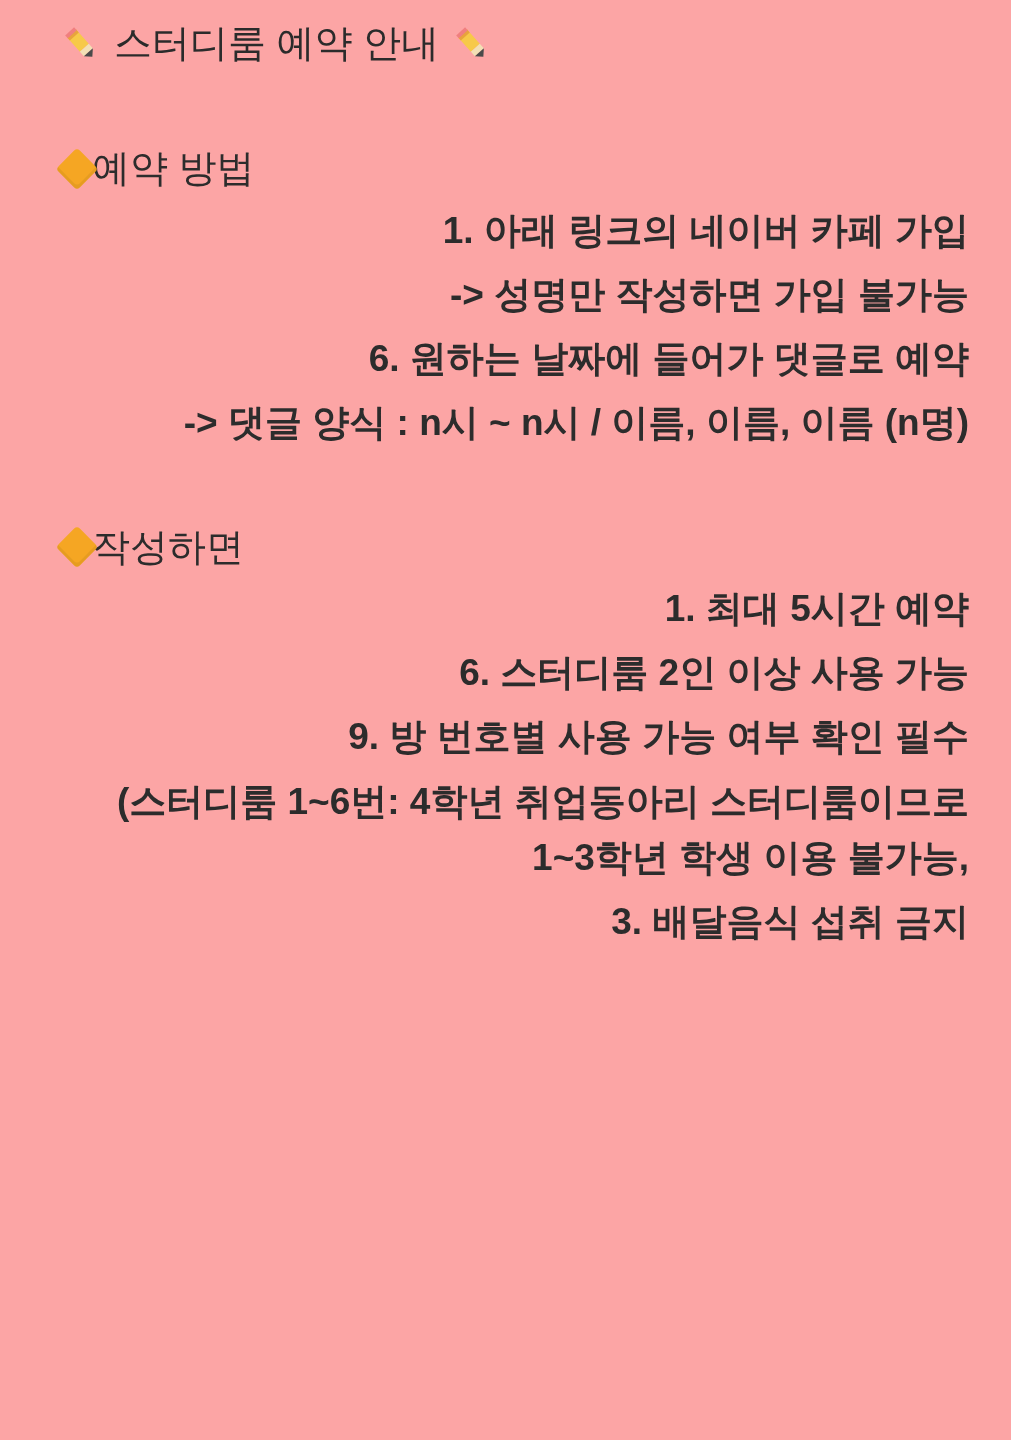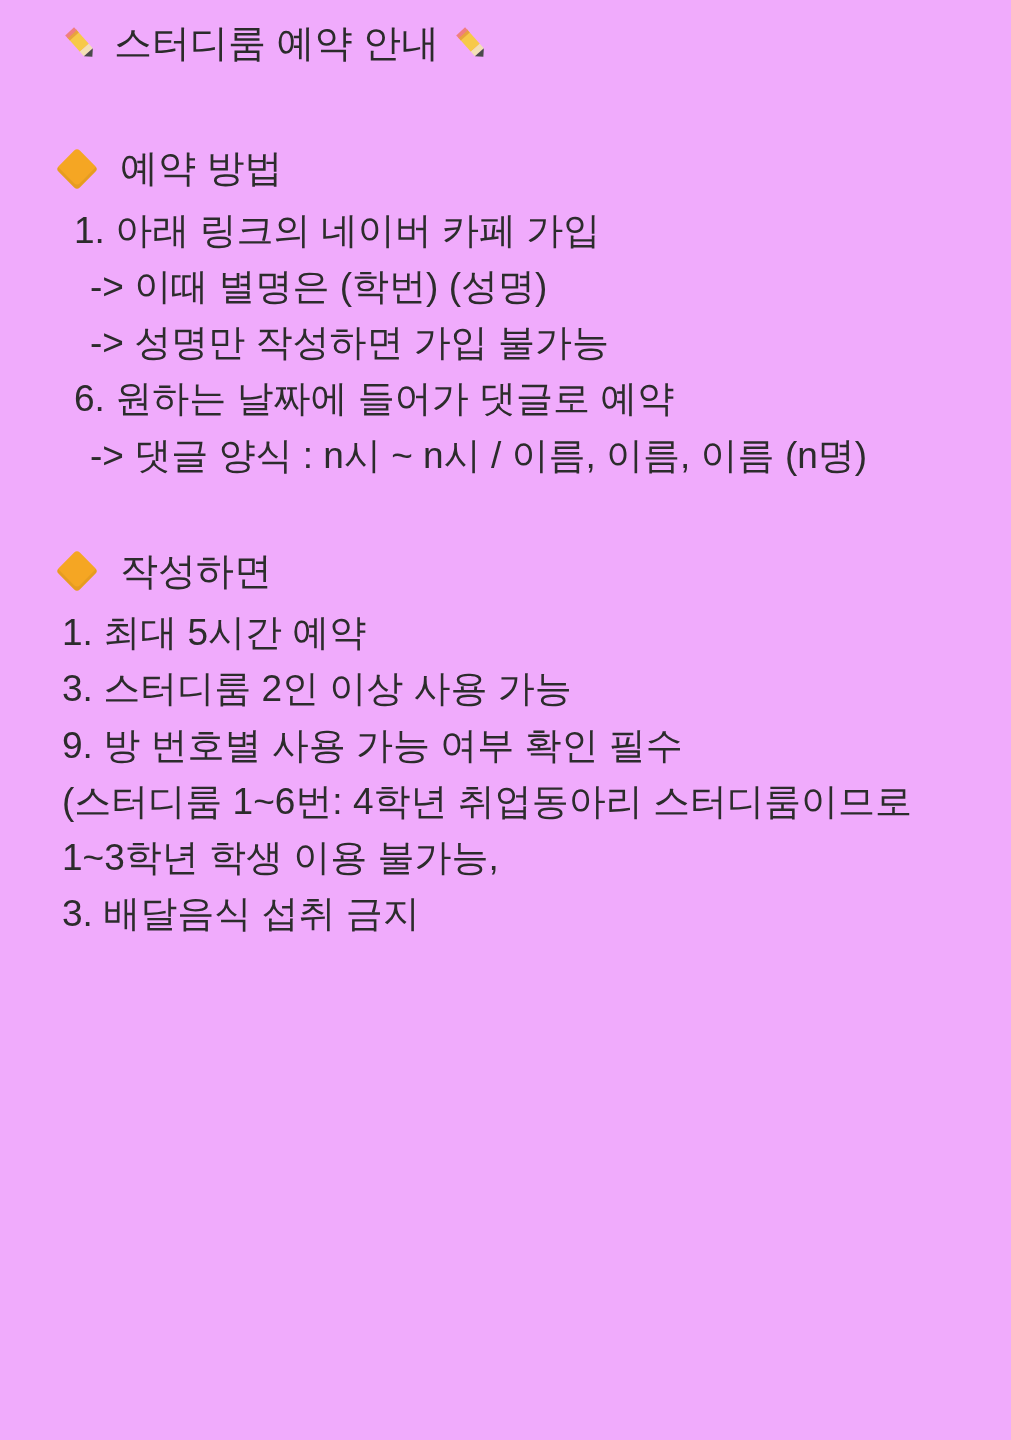--- a/index.html
+++ b/index.html
@@ -12,21 +12,22 @@
     min-height: 1440px;
     font-family: "Liberation Sans", "DejaVu Sans", sans-serif;
     color: #2c2c2c;
     -webkit-font-smoothing: antialiased;
   }
   .page {
     width: 1011px;
     min-height: 1440px;
     box-sizing: border-box;
     padding: 18px 34px 10px 62px;
-    background: #f0abfc;
+    background: #fca5a5;
+    text-align: right;
   }
   .title-line {
     font-size: 38px;
     line-height: 1.35;
     font-weight: 400;
     color: #2b2b2b;
     white-space: nowrap;
     display: flex;
     align-items: center;
     gap: 14px;
@@ -37,21 +38,21 @@
     display: inline-block;
   }
   .spacer-lg { height: 74px; }
   .spacer-md { height: 62px; }
 
   .section-head {
     font-size: 38px;
     line-height: 1.35;
     display: flex;
     align-items: center;
-    gap: 28px;
+    gap: 0;
     white-space: nowrap;
     margin-bottom: 8px;
   }
   .diamond {
     width: 30px;
     height: 30px;
     background: #f5a623;
     transform: rotate(45deg);
     border-radius: 4px;
     flex: none;
@@ -62,21 +63,21 @@
     line-height: 1.52;
     color: #2c2c2c;
     white-space: nowrap;
   }
   .line.wrap {
     white-space: normal;
   }
   .indent-1 { padding-left: 12px; }
   .indent-2 { padding-left: 28px; }
 
-  .block .line { margin: 0; }
+  .block .line { margin: 8px; font-weight: bold; }
   .pencil svg { display: block; }
 </style>
 </head>
 <body>
 
 <div class="page">
 
   <div class="title-line">
     <span class="emoji pencil">
       <svg width="38" height="38" viewBox="0 0 38 38" aria-hidden="true">
@@ -104,33 +105,32 @@
   </div>
 
   <div class="spacer-lg"></div>
 
   <div class="block">
     <div class="section-head">
       <span class="diamond"></span>
       <span>예약 방법</span>
     </div>
     <div class="line indent-1">1. 아래 링크의 네이버 카페 가입</div>
-    <div class="line indent-2">-&gt; 이때 별명은 (학번) (성명)</div>
     <div class="line indent-2">-&gt; 성명만 작성하면 가입 불가능</div>
     <div class="line indent-1">6. 원하는 날짜에 들어가 댓글로 예약</div>
     <div class="line indent-2">-&gt; 댓글 양식 : n시 ~ n시 / 이름, 이름, 이름 (n명)</div>
   </div>
 
   <div class="spacer-md"></div>
 
   <div class="block">
     <div class="section-head">
       <span class="diamond"></span>
       <span>작성하면</span>
     </div>
     <div class="line">1. 최대 5시간 예약</div>
-    <div class="line">3. 스터디룸 2인 이상 사용 가능</div>
+    <div class="line">6. 스터디룸 2인 이상 사용 가능</div>
     <div class="line">9. 방 번호별 사용 가능 여부 확인 필수</div>
     <div class="line wrap">(스터디룸 1~6번: 4학년 취업동아리 스터디룸이므로 1~3학년 학생 이용 불가능,</div>
     <div class="line">3. 배달음식 섭취 금지</div>
   </div>
 
 </div>
 
 </body></html>

